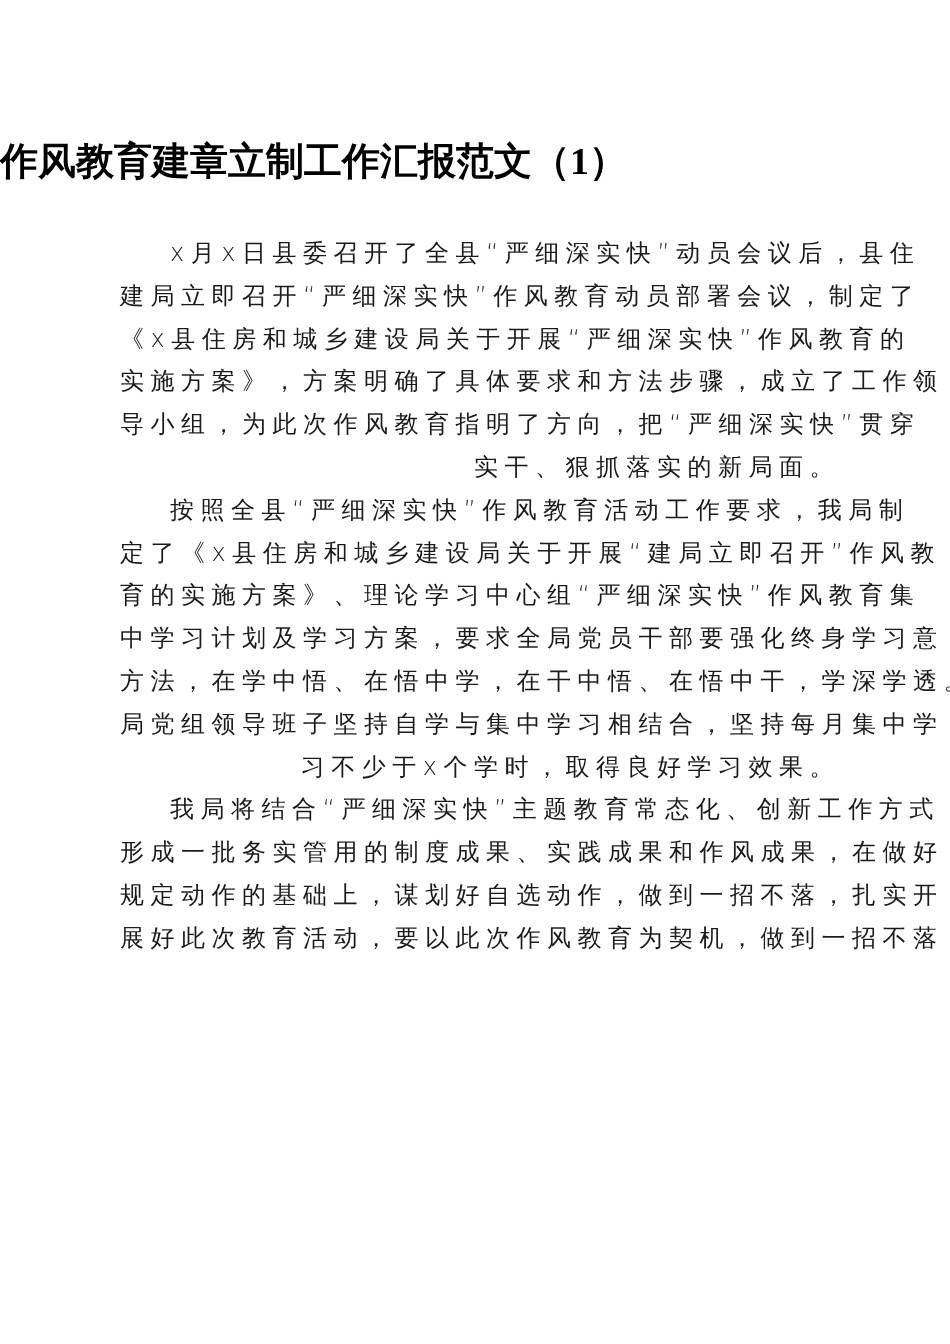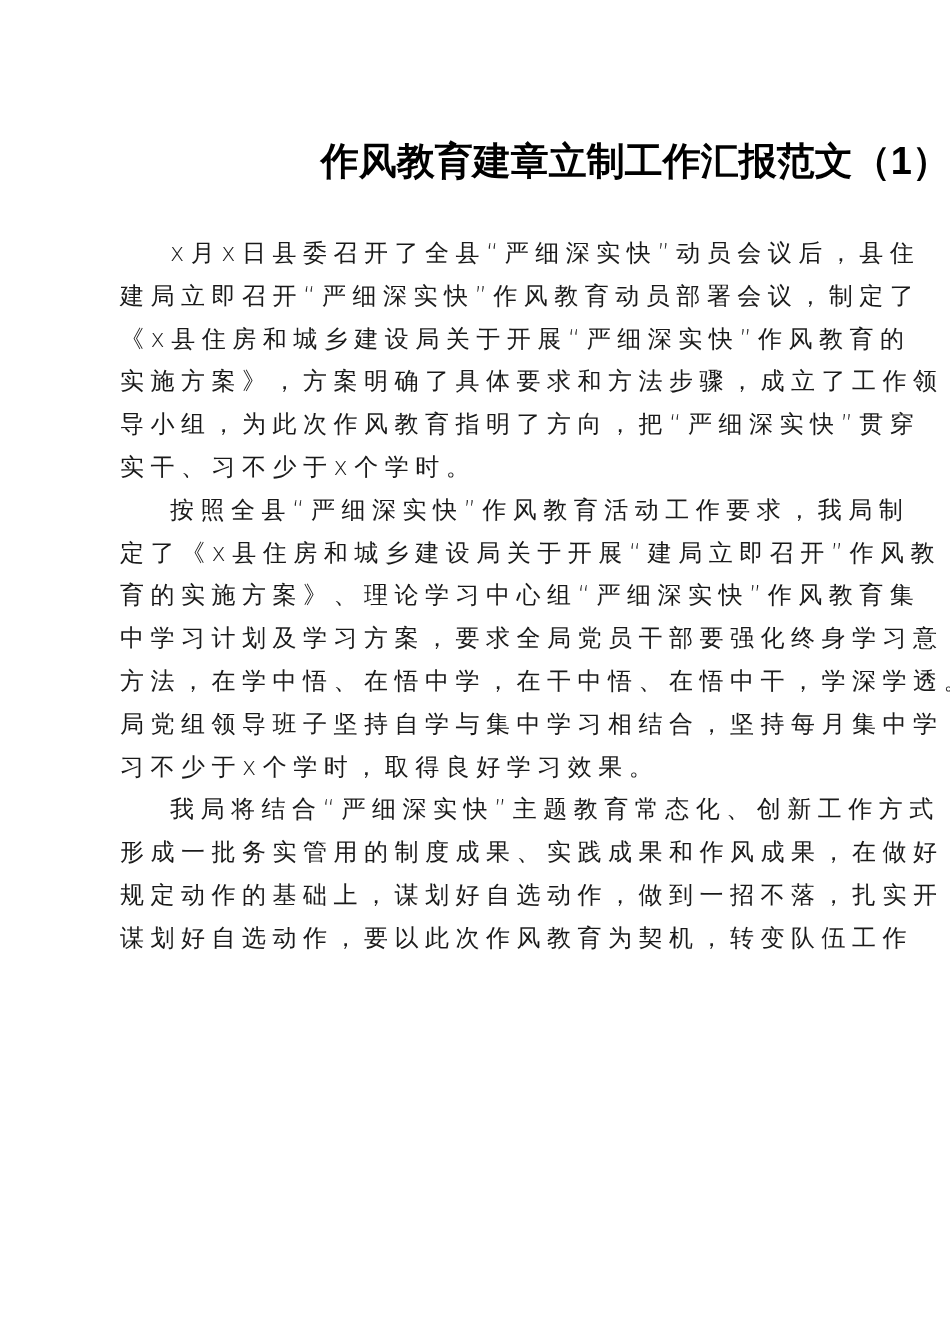--- a/index.html
+++ b/index.html
@@ -1,46 +1,46 @@
 <!DOCTYPE html>
 <html><head>
   <meta charset="utf-8">
   <style>
     html, body { margin: 0; padding: 0; background: #ffffff; }
     body { width: 950px; height: 1344px; position: relative; overflow: hidden; font-family: "DejaVu Serif", "Liberation Serif", serif; color: #111111; }
     .page { position: absolute; left: 0; top: 0; width: 950px; height: 1344px; background: #ffffff; }
-    .title { position: absolute; left: 0; top: 133px; width: 950px; text-align: right; font-size: 38px; font-weight: bold; letter-spacing: 0px; color: #000000; line-height: 56px; font-family: Liberation Sans, sans-serif; }
-    .body { position: absolute; left: 120px; top: 232px; width: 720px; }
+    .title { position: absolute; left: 0; top: 133px; width: 950px; text-align: left; font-size: 38px; font-weight: bold; letter-spacing: 0px; color: #000000; line-height: 56px; font-family: Liberation Serif, serif; }
+    .body { position: absolute; left: 120px; top: 232px; width: 720px; text-align: right; }
     .line { height: 42.8px; line-height: 42.8px; font-size: 24px; white-space: nowrap; letter-spacing: 6.5px; color: #1a1a1a; font-family: "DejaVu Sans", "Liberation Sans", sans-serif; font-weight: 300; }
     .indent { padding-left: 50px; }
   </style>
 </head>
 <body>
 
 <div class="page">
   <div class="title">作风教育建章立制工作汇报范文（1）</div>
 
   <div class="body">
     <div>
       <div class="line indent">x月x日县委召开了全县“严细深实快”动员会议后，县住</div>
       <div class="line">建局立即召开“严细深实快”作风教育动员部署会议，制定了</div>
       <div class="line">《x县住房和城乡建设局关于开展“严细深实快”作风教育的</div>
       <div class="line">实施方案》，方案明确了具体要求和方法步骤，成立了工作领</div>
       <div class="line">导小组，为此次作风教育指明了方向，把“严细深实快”贯穿</div>
-      <div class="line">实干、习不少于x个学时。</div>
+      <div class="line">实干、狠抓落实的新局面。</div>
     </div>
     <div>
       <div class="line indent">按照全县“严细深实快”作风教育活动工作要求，我局制</div>
       <div class="line">定了《x县住房和城乡建设局关于开展“建局立即召开”作风教</div>
       <div class="line">育的实施方案》、理论学习中心组“严细深实快”作风教育集</div>
       <div class="line">中学习计划及学习方案，要求全局党员干部要强化终身学习意</div>
       <div class="line">方法，在学中悟、在悟中学，在干中悟、在悟中干，学深学透。</div>
       <div class="line">局党组领导班子坚持自学与集中学习相结合，坚持每月集中学</div>
       <div class="line">习不少于x个学时，取得良好学习效果。</div>
     </div>
     <div>
       <div class="line indent">我局将结合“严细深实快”主题教育常态化、创新工作方式</div>
       <div class="line">形成一批务实管用的制度成果、实践成果和作风成果，在做好</div>
       <div class="line">规定动作的基础上，谋划好自选动作，做到一招不落，扎实开</div>
-      <div class="line">谋划好自选动作，要以此次作风教育为契机，转变队伍工作</div>
+      <div class="line">展好此次教育活动，要以此次作风教育为契机，做到一招不落</div>
     </div>
   </div>
 </div>
 
 </body></html>

